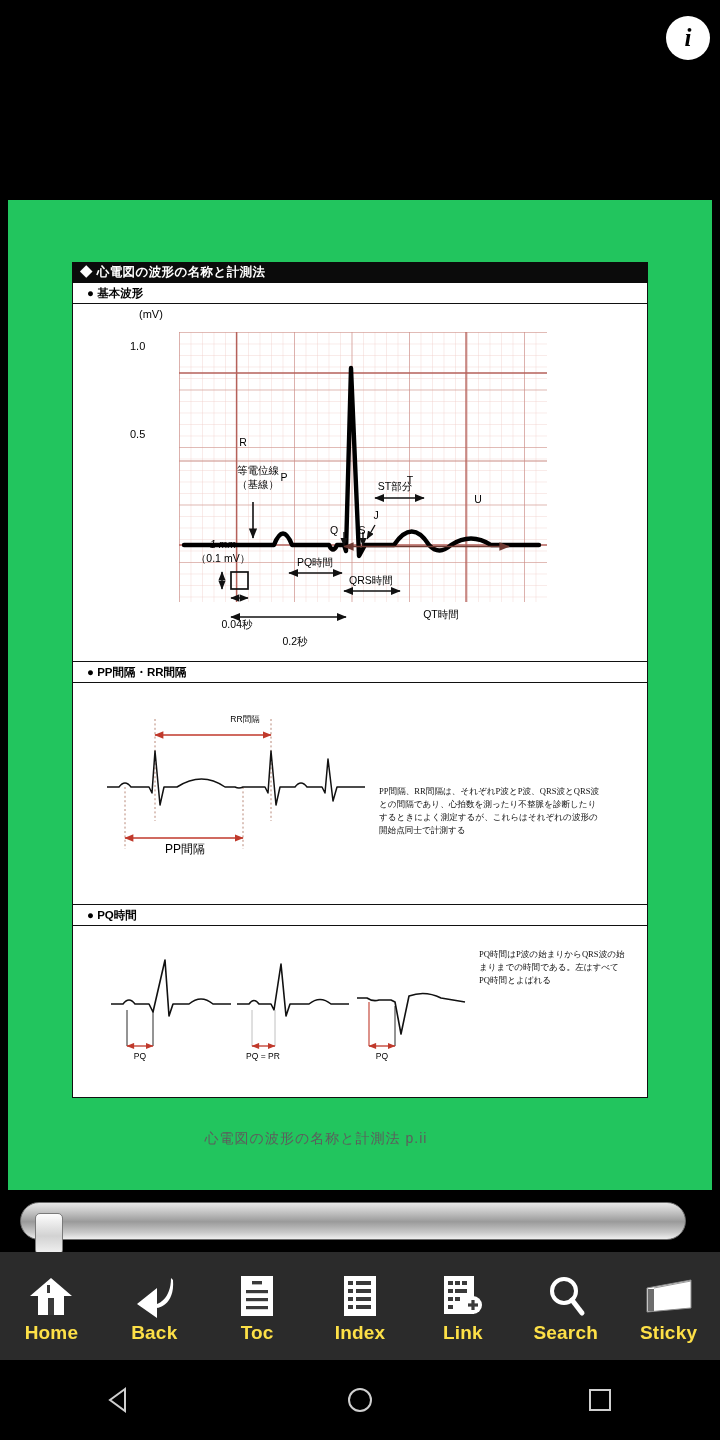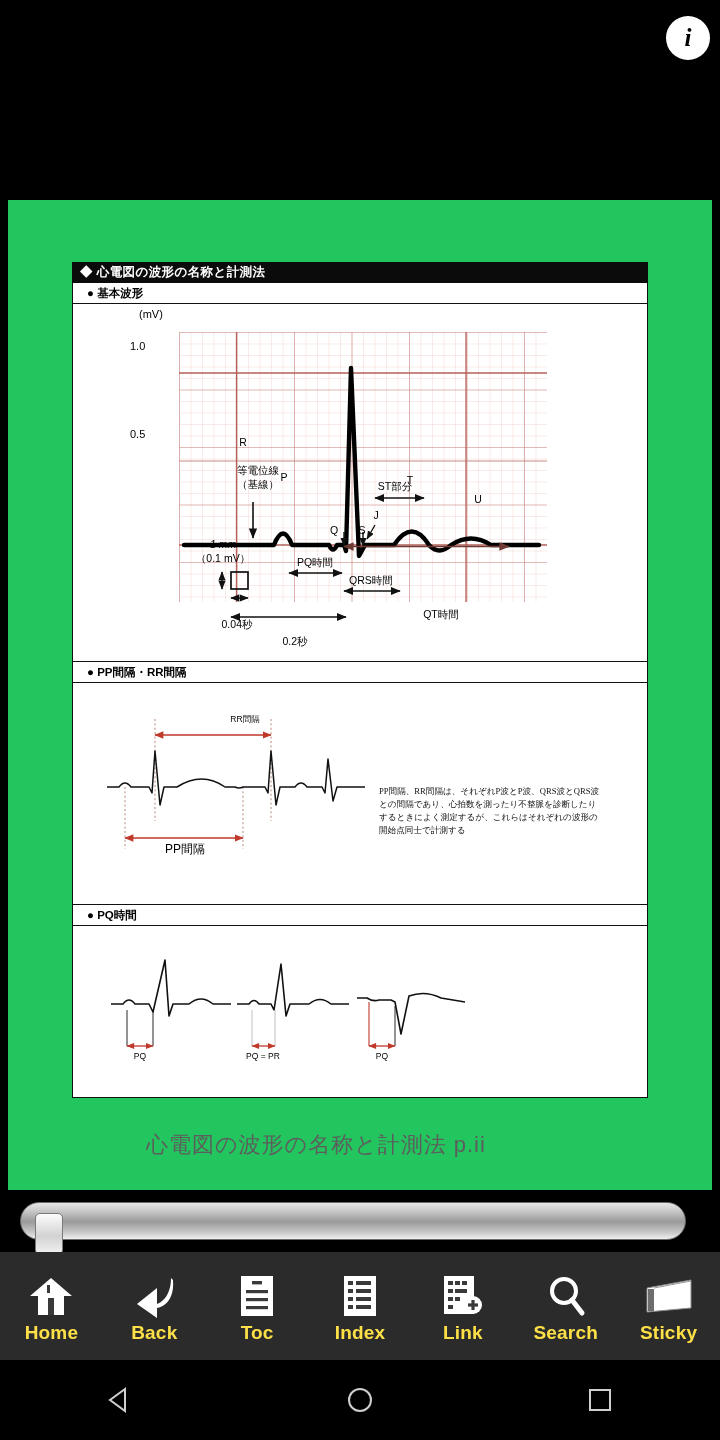--- a/index.html
+++ b/index.html
@@ -37,21 +37,21 @@
   .tick { position:absolute; font-size:11px; }
   .lblc { position:absolute; font-size:10.5px; line-height:1.15; text-align:center; white-space:nowrap; }
 
   
   .fig2 { height:222px; }
   .fig3 { height:172px; }
   .para { position:absolute; font-size:8.6px; line-height:1.52; color:#111;
           font-family:"Liberation Serif", serif; text-align:left; }
 
   .caption { position:absolute; left:0; top:1130px; width:632px; text-align:center;
-             color:#5d5d5d; font-size:22px; letter-spacing:1px; }
+             color:#5d5d5d; font-size:14px; letter-spacing:1px; }
 
   
   .sliderbar { position:absolute; left:0; top:1190px; width:720px; height:62px; background:#000; }
   .strack { position:absolute; left:20px; top:12px; width:666px; height:38px;
             border-radius:19px;
             background:linear-gradient(180deg,#e8e8e8 0%,#cfcfcf 18%,#9a9a9a 52%,#c9c9c9 82%,#efefef 100%);
             border:1px solid #6b6b6b; }
   .sthumb { position:absolute; left:14px; top:10px; width:28px; height:42px;
             border-radius:5px; border:1px solid #7a7a7a;
             background:linear-gradient(180deg,#fdfdfd,#d2d2d2 55%,#f2f2f2); }
@@ -226,20 +226,21 @@
 
           <path d="M248,56 L258,56 Q264,60 270,58 L282,58 L286,60 L292,92 L300,54
                    Q316,48 332,56 L356,60" fill="none" stroke="#111" stroke-width="1.6" stroke-linejoin="round"></path>
           <line x1="260" y1="60" x2="260" y2="104" stroke="#c0392b" stroke-width="1.1"></line>
           <line x1="286" y1="64" x2="286" y2="104" stroke="#111" stroke-width="0.9"></line>
           <line x1="260" y1="104" x2="286" y2="104" stroke="#c0392b" stroke-width="1.3" marker-start="url(#pl)" marker-end="url(#pr)"></line>
         </svg>
         <div class="lblc" style="left:67px;top:126px;transform:translateX(-50%);font-size:8.5px;">PQ</div>
         <div class="lblc" style="left:190px;top:126px;transform:translateX(-50%);font-size:8.5px;">PQ = PR</div>
         <div class="lblc" style="left:309px;top:126px;transform:translateX(-50%);font-size:8.5px;">PQ</div>
+        <div class="para" style="left:406px;top:22px;width:150px;">PQ時間はP波の始まりからQRS波の始まりまでの時間である。左はすべてPQ時間とよばれる</div>
       </div>
 
     </div>
   </div>
 
   <div class="caption">心電図の波形の名称と計測法 p.ii</div>
 
   <div class="sliderbar">
     <div class="strack">
       <div class="sthumb"></div>

